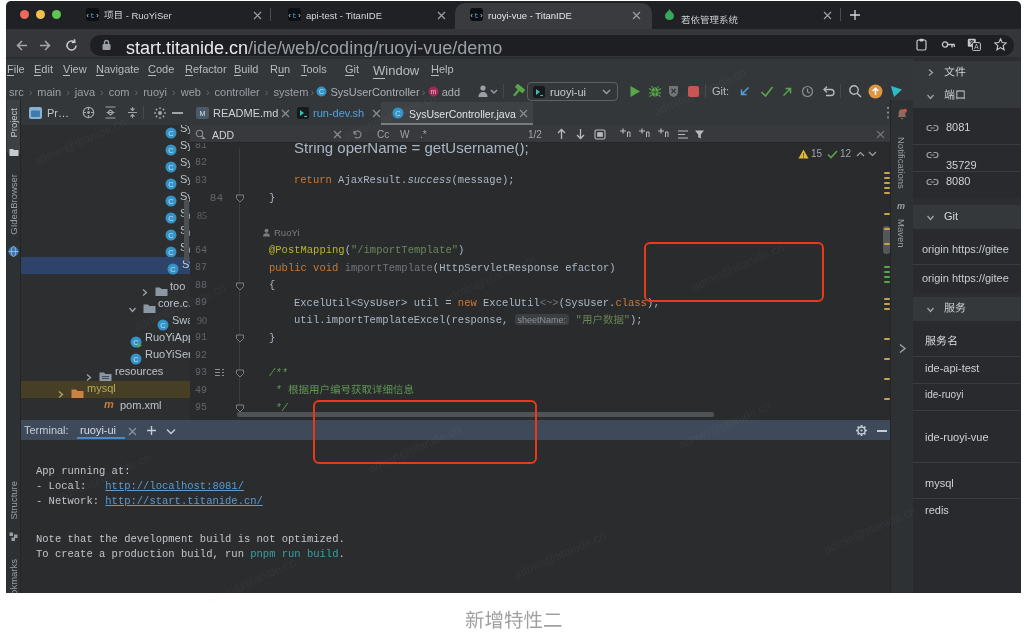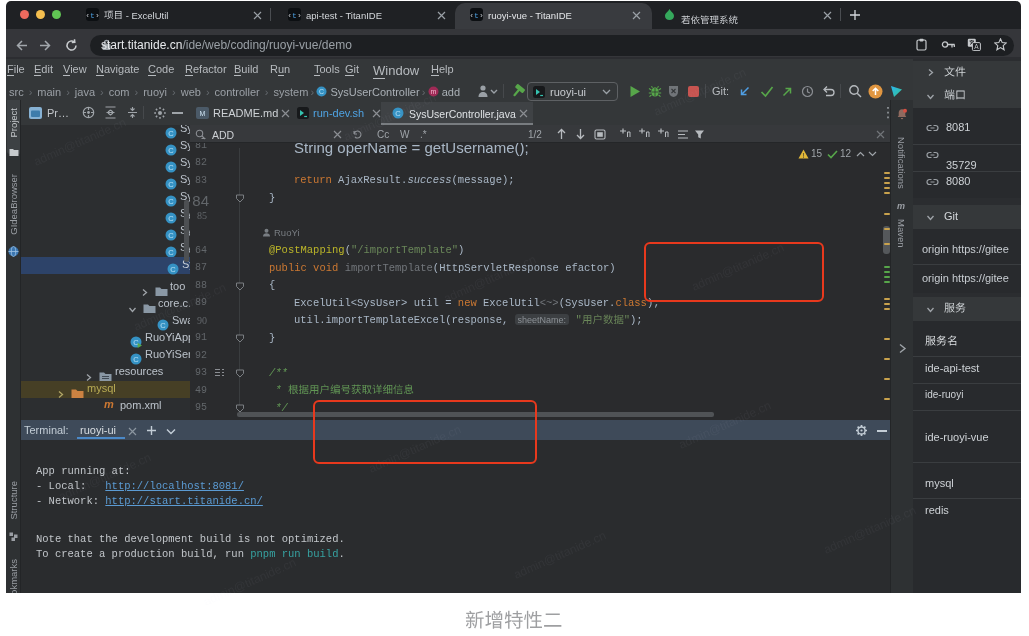--- a/index.html
+++ b/index.html
@@ -14,21 +14,21 @@
 <div class="a" style="left:19.5px;top:10px;width:9px;height:9px;border-radius:50%;background:#ec6a5e"></div>
 <div class="a" style="left:35.5px;top:10px;width:9px;height:9px;border-radius:50%;background:#f5bf4f"></div>
 <div class="a" style="left:51.5px;top:10px;width:9px;height:9px;border-radius:50%;background:#61c554"></div>
 <div class="a" style="left:455px;top:3px;width:197px;height:26px;background:#393b3f;border-radius:10px 10px 0 0"></div>
 <svg class="a" style="left:86px;top:8px" width="13" height="13" viewBox="0 0 13 13">
     <rect x="0" y="0" width="13" height="13" rx="3" fill="#0c0f12"></rect>
     <text x="6.5" y="9.5" font-size="8" fill="#c8cdd2" text-anchor="middle" font-family="Liberation Mono">‹<tspan fill="#4a9fe0">t</tspan>›</text>
   </svg>
 <div class="a cl" style="left:104px;top:10px;color:#d5d8dc;font-size:9.5px"><svg width="19.0" height="10.1" viewBox="0 0 190 101" style="overflow:visible">
       <path fill="currentColor" d="M59 36V56C59 66 56 78 30 85C32 87 34 89 35 91C62 82 66 69 66 56V36ZM65 75C73 80 82 87 87 91L91 86C87 82 77 75 70 70ZM3 66 5 74C13 71 25 67 36 63L35 57L23 60V22H34V15H4V22H16V62ZM40 24V69H47V31H78V69H85V24H62C64 21 65 18 67 14H91V8H36V14H58C57 18 56 21 55 24Z M117 39H167V55H117ZM117 32V17H167V32ZM117 61H167V77H117ZM110 10V91H117V84H167V91H175V10Z"></path>
-    </svg><span> - ExcelUtil</span></div>
+    </svg><span> - RuoYiSer</span></div>
 <svg class="a" style="left:253px;top:11px" width="9" height="9" viewBox="0 0 9 9">
     <path d="M1 1 L8 8 M8 1 L1 8" stroke="#9aa0a6" stroke-width="1.2"></path>
   </svg>
 <div class="a" style="left:270px;top:8px;width:1px;height:13px;background:#4a4d51"></div>
 <svg class="a" style="left:288px;top:8px" width="13" height="13" viewBox="0 0 13 13">
     <rect x="0" y="0" width="13" height="13" rx="3" fill="#0c0f12"></rect>
     <text x="6.5" y="9.5" font-size="8" fill="#c8cdd2" text-anchor="middle" font-family="Liberation Mono">‹<tspan fill="#4a9fe0">t</tspan>›</text>
   </svg>
 <div class="a" style="left:306px;top:10px;color:#d5d8dc;font-size:9.5px">api-test - TitanIDE</div>
 <svg class="a" style="left:437px;top:11px" width="9" height="9" viewBox="0 0 9 9">
@@ -63,21 +63,21 @@
     <path d="M2 7.5 H11.5 M7 3 L11.5 7.5 L7 12" stroke="#a2a7ac" stroke-width="1.5" fill="none"></path>
   </svg>
 <svg class="a" style="left:64px;top:38px" width="15" height="15" viewBox="0 0 15 15">
     <path d="M12 7.5 A4.5 4.5 0 1 1 10.2 3.9 M10.5 1.2 L10.8 4.3 L7.8 4.4" stroke="#c9cccf" stroke-width="1.5" fill="none"></path>
   </svg>
 <div class="a" style="left:90px;top:34.5px;width:924px;height:21px;background:#1d1f22;border-radius:11px"></div>
 <svg class="a" style="left:101px;top:38.5px" width="11" height="12" viewBox="0 0 11 12">
     <rect x="1.5" y="5" width="8" height="6" rx="1" fill="#9aa0a6"></rect>
     <path d="M3.5 5 V3.5 A2 2 0 0 1 7.5 3.5 V5" stroke="#9aa0a6" stroke-width="1.4" fill="none"></path>
   </svg>
-<div class="a" style="left:101px;top:37.5px;font-size:12px;color:#e8eaed">start.titanide.cn<span style="color:#9aa0a6">/ide/web/coding/ruoyi-vue/demo</span></div>
+<div class="a" style="left:126px;top:37.5px;font-size:18px;color:#e8eaed">start.titanide.cn<span style="color:#9aa0a6">/ide/web/coding/ruoyi-vue/demo</span></div>
 <svg class="a" style="left:915px;top:38px" width="13" height="13" viewBox="0 0 13 13">
     <rect x="2" y="2" width="9" height="10" rx="1.5" stroke="#c6c9cc" stroke-width="1.2" fill="none"></rect>
     <rect x="4.5" y="0.8" width="4" height="2.6" rx="0.8" fill="#c6c9cc"></rect>
   </svg>
 <svg class="a" style="left:941px;top:40px" width="15" height="9" viewBox="0 0 15 9">
     <circle cx="4" cy="4.5" r="2.6" stroke="#c6c9cc" stroke-width="1.3" fill="none"></circle>
     <path d="M6.6 4.5 H13.6 M11 4.5 V7.5 M13.3 4.5 V7" stroke="#c6c9cc" stroke-width="1.3"></path>
   </svg>
 <svg class="a" style="left:967px;top:38px" width="14" height="13" viewBox="0 0 14 13">
     <rect x="0.8" y="0.8" width="8" height="8" rx="1.2" fill="#c6c9cc"></rect>
@@ -92,21 +92,21 @@
 <div class="a" style="left:6px;top:59px;width:1015px;height:534px;background:#2b2d2f"></div>
 <div class="a" style="left:6px;top:59px;width:907px;height:66px;background:#343739"></div>
 <div class="a" style="left:7px;top:63px;font-size:11px;color:#b7bbbf"><span class="" style="border-bottom:1px solid #b7bbbf">F</span>ile</div>
 <div class="a" style="left:34px;top:63px;font-size:11px;color:#b7bbbf"><span class="" style="border-bottom:1px solid #b7bbbf">E</span>dit</div>
 <div class="a" style="left:63px;top:63px;font-size:11px;color:#b7bbbf"><span class="" style="border-bottom:1px solid #b7bbbf">V</span>iew</div>
 <div class="a" style="left:96px;top:63px;font-size:11px;color:#b7bbbf"><span class="" style="border-bottom:1px solid #b7bbbf">N</span>avigate</div>
 <div class="a" style="left:148px;top:63px;font-size:11px;color:#b7bbbf"><span class="" style="border-bottom:1px solid #b7bbbf">C</span>ode</div>
 <div class="a" style="left:185px;top:63px;font-size:11px;color:#b7bbbf"><span class="" style="border-bottom:1px solid #b7bbbf">R</span>efactor</div>
 <div class="a" style="left:234px;top:63px;font-size:11px;color:#b7bbbf"><span class="" style="border-bottom:1px solid #b7bbbf">B</span>uild</div>
 <div class="a" style="left:270px;top:63px;font-size:11px;color:#b7bbbf">R<span class="" style="border-bottom:1px solid #b7bbbf">u</span>n</div>
-<div class="a" style="left:314px;top:63px;font-size:11px;color:#b7bbbf"><span class="" style="border-bottom:1px solid #b7bbbf">T</span>ools</div>
+<div class="a" style="left:301px;top:63px;font-size:11px;color:#b7bbbf"><span class="" style="border-bottom:1px solid #b7bbbf">T</span>ools</div>
 <div class="a" style="left:345px;top:63px;font-size:11px;color:#b7bbbf"><span class="" style="border-bottom:1px solid #b7bbbf">G</span>it</div>
 <div class="a" style="left:373px;top:63px;font-size:13px;color:#b7bbbf"><span class="" style="border-bottom:1px solid #b7bbbf">W</span>indow</div>
 <div class="a" style="left:431px;top:63px;font-size:11px;color:#b7bbbf"><span class="" style="border-bottom:1px solid #b7bbbf">H</span>elp</div>
 <div class="a cl" style="left:9px;top:81px;height:21px;font-size:11px;color:#9ba0a6">src<span style="color:#64696e;padding:0 5px">›</span>main<span style="color:#64696e;padding:0 5px">›</span>java<span style="color:#64696e;padding:0 5px">›</span>com<span style="color:#64696e;padding:0 5px">›</span>ruoyi<span style="color:#64696e;padding:0 5px">›</span>web<span style="color:#64696e;padding:0 5px">›</span>controller<span style="color:#64696e;padding:0 5px">›</span>system<span style="color:#64696e"> › </span><svg width="11" height="11" viewBox="0 0 11 11" style="margin-right:3px">
       <circle cx="5.5" cy="5.5" r="5" fill="#3592c4"></circle>
       <text x="5.5" y="8" font-size="7" fill="#b8e0f5" text-anchor="middle">C</text>
     </svg><span style="color:#aab0b6">SysUserController</span><span style="color:#64696e"> › </span><svg width="11" height="11" viewBox="0 0 11 11" style="margin-right:3px">
       <circle cx="5.5" cy="5.5" r="5" fill="#9f2a56"></circle>
       <text x="5.5" y="8" font-size="7" fill="#f5b8d0" text-anchor="middle">m</text>
     </svg><span style="color:#aab0b6">add</span></div>
@@ -373,21 +373,21 @@
 <svg class="a" style="left:694px;top:129px" width="11" height="11" viewBox="0 0 11 11">
     <path d="M1 1.5 H10 L6.8 5.5 V9.5 L4.2 8.2 V5.5 Z" fill="#b7bbbf"></path>
   </svg>
 <svg class="a" style="left:876px;top:130px" width="9" height="9" viewBox="0 0 9 9">
     <path d="M1 1 L8 8 M8 1 L1 8" stroke="#717579" stroke-width="1.2"></path>
   </svg>
 <div class="a" style="left:190px;top:143px;width:700px;height:277px;background:#2a2b2d;overflow:hidden">
     <div class="a" style="left:0;top:-3.5px;width:17px;text-align:right;font-size:10px;color:#62666a;font-family:'Liberation Mono',monospace">81</div>
     <div class="a" style="left:0;top:14.0px;width:17px;text-align:right;font-size:10px;color:#62666a;font-family:'Liberation Mono',monospace">82</div>
     <div class="a" style="left:0;top:31.5px;width:17px;text-align:right;font-size:10px;color:#62666a;font-family:'Liberation Mono',monospace">83</div>
-    <div class="a" style="left:2px;top:49.0px;width:17px;text-align:right;font-size:15px;color:#62666a;font-family:Liberation Sans, sans-serif">84</div>
+    <div class="a" style="left:16px;top:49.0px;width:17px;text-align:right;font-size:11px;color:#62666a;font-family:Liberation Mono, monospace">84</div>
     <div class="a" style="left:0;top:66.5px;width:17px;text-align:right;font-size:10px;color:#62666a;font-family:Liberation Serif, serif">85</div>
     <div class="a" style="left:0;top:101.5px;width:17px;text-align:right;font-size:10px;color:#62666a;font-family:'Liberation Mono',monospace">64</div>
     <div class="a" style="left:0;top:119.0px;width:17px;text-align:right;font-size:10px;color:#62666a;font-family:'Liberation Mono',monospace">87</div>
     <div class="a" style="left:0;top:136.5px;width:17px;text-align:right;font-size:10px;color:#62666a;font-family:'Liberation Mono',monospace">88</div>
     <div class="a" style="left:0;top:154.0px;width:17px;text-align:right;font-size:10px;color:#62666a;font-family:'Liberation Mono',monospace">89</div>
     <div class="a" style="left:0;top:171.5px;width:17px;text-align:right;font-size:10px;color:#62666a;font-family:Liberation Serif, serif">90</div>
     <div class="a" style="left:0;top:189.0px;width:17px;text-align:right;font-size:10px;color:#62666a;font-family:'Liberation Mono',monospace">91</div>
     <div class="a" style="left:0;top:206.5px;width:17px;text-align:right;font-size:10px;color:#62666a;font-family:'Liberation Mono',monospace">92</div>
     <div class="a" style="left:0;top:224.0px;width:17px;text-align:right;font-size:10px;color:#62666a;font-family:'Liberation Mono',monospace">93</div>
     <div class="a" style="left:0;top:241.5px;width:17px;text-align:right;font-size:10px;color:#62666a;font-family:'Liberation Mono',monospace">49</div>

